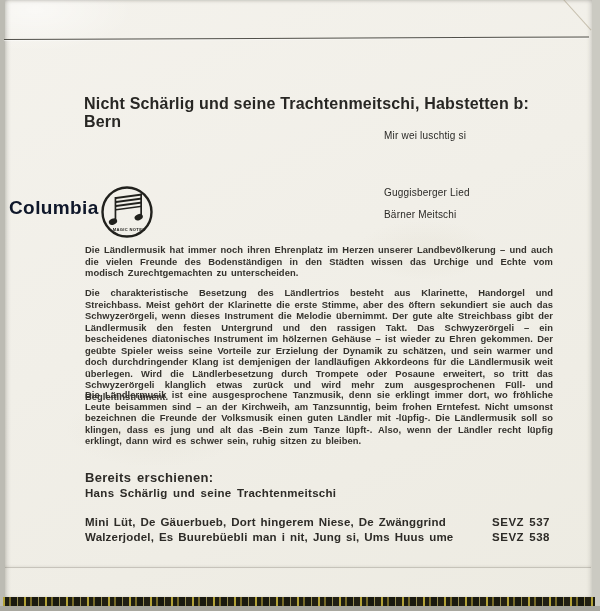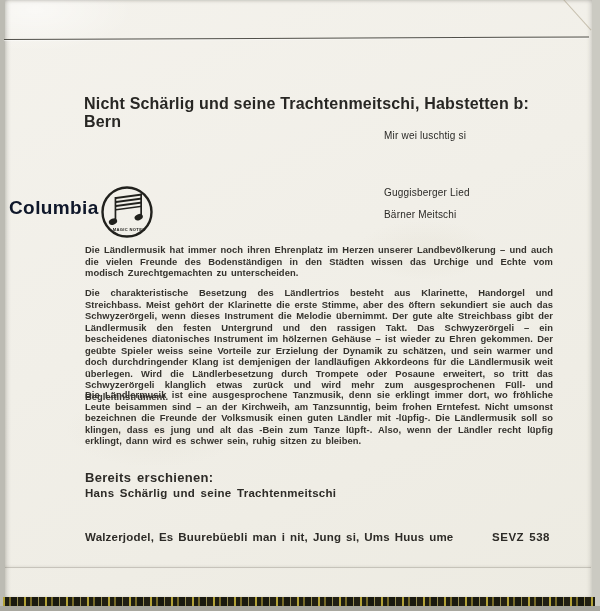--- a/index.html
+++ b/index.html
@@ -140,18 +140,22 @@
     <text x="30" y="46.5" text-anchor="middle" font-size="4.1" font-weight="bold" letter-spacing="0.35" fill="#21211d" font-family="Liberation Sans, sans-serif">MAGIC NOTES</text>
   </svg>
 
   <p class="body-par par-1">Die Ländlermusik hat immer noch ihren Ehrenplatz im Herzen unserer Landbevölkerung – und auch die vielen Freunde des Bodenständigen in den Städten wissen das Urchige und Echte vom modisch Zurechtgemachten zu unterscheiden.</p>
   <p class="body-par par-2">Die charakteristische Besetzung des Ländlertrios besteht aus Klarinette, Handorgel und Streichbass. Meist gehört der Klarinette die erste Stimme, aber des öftern sekundiert sie auch das Schwyzerörgeli, wenn dieses Instrument die Melodie übernimmt. Der gute alte Streichbass gibt der Ländlermusik den festen Untergrund und den rassigen Takt. Das Schwyzerörgeli – ein bescheidenes diatonisches Instrument im hölzernen Gehäuse – ist wieder zu Ehren gekommen. Der geübte Spieler weiss seine Vorteile zur Erzielung der Dynamik zu schätzen, und sein warmer und doch durchdringender Klang ist demjenigen der landläufigen Akkordeons für die Ländlermusik weit überlegen. Wird die Ländlerbesetzung durch Trompete oder Posaune erweitert, so tritt das Schwyzerörgeli klanglich etwas zurück und wird mehr zum ausgesprochenen Füll- und Begleitinstrument.</p>
   <p class="body-par par-3">Die Ländlermusik ist eine ausgesprochene Tanzmusik, denn sie erklingt immer dort, wo fröhliche Leute beisammen sind – an der Kirchweih, am Tanzsunntig, beim frohen Erntefest. Nicht umsonst bezeichnen die Freunde der Volksmusik einen guten Ländler mit -lüpfig-. Die Ländlermusik soll so klingen, dass es jung und alt das -Bein zum Tanze lüpft-. Also, wenn der Ländler recht lüpfig erklingt, dann wird es schwer sein, ruhig sitzen zu bleiben.</p>
 
   <div class="rel-heading">Bereits erschienen:</div>
   <div class="rel-artist">Hans Schärlig und seine Trachtenmeitschi</div>
 
+  <div class="rel-row rel-row-1">
+    <span>Mini Lüt, De Gäuerbueb, Dort hingerem Niese, De Zwänggrind</span>
+    <span class="rel-cat">SEVZ 537</span>
+  </div>
   <div class="rel-row rel-row-2">
     <span>Walzerjodel, Es Buurebüebli man i nit, Jung si, Ums Huus ume</span>
     <span class="rel-cat">SEVZ 538</span>
   </div>
 
 </div>
 
 </body></html>

